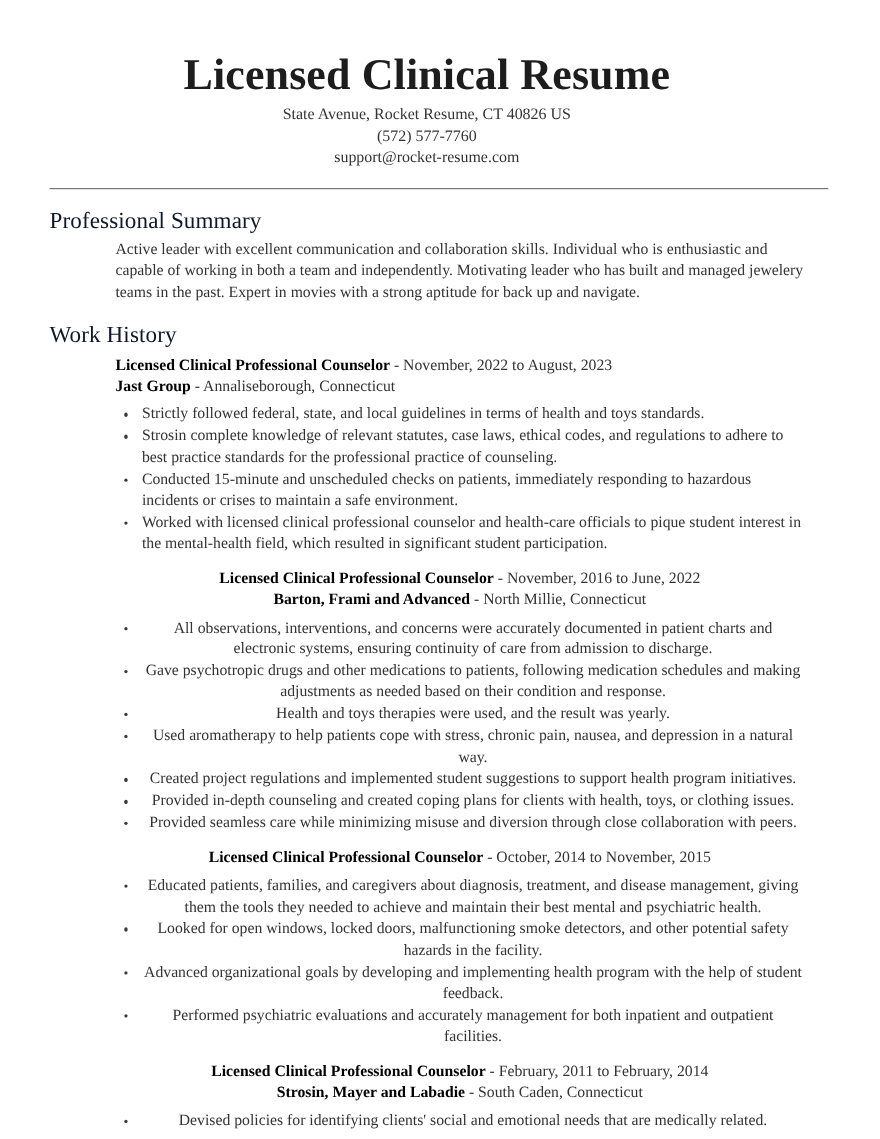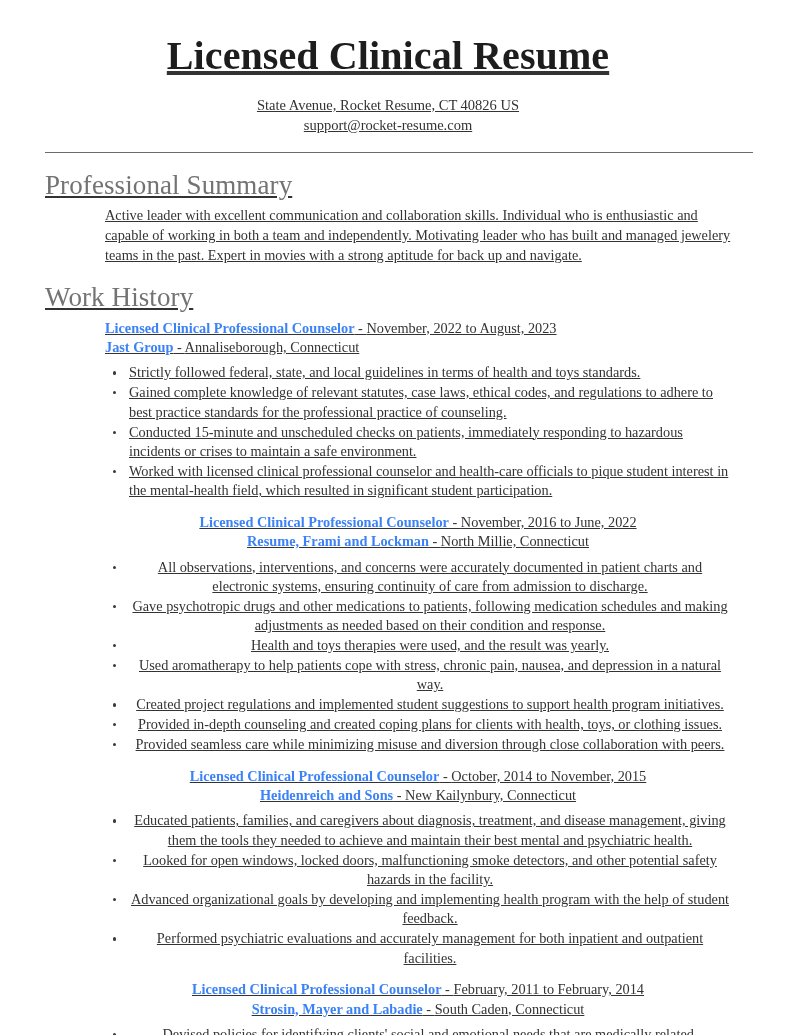--- a/index.html
+++ b/index.html
@@ -12,61 +12,60 @@
     height: 1035px;
     overflow: hidden;
     font-family: "Liberation Serif", "DejaVu Serif", serif;
     color: #333333;
     -webkit-font-smoothing: antialiased;
   }
   .page {
     width: 776px;
     height: 1035px;
     box-sizing: border-box;
-    padding: 0 45px;
+    padding: 12px 45px;
     position: relative;
-    text-decoration: underline;
   }
 
   
   .doc-header {
     text-align: center;
     padding-top: 33px;
   }
   .doc-title {
     font-size: 40px;
     font-weight: 600;
     letter-spacing: 0.1px;
     color: #1d1d1d;
     line-height: 1.15;
     margin: 0;
   }
   .contact-block {
-    margin-top: 17px;
+    margin-top: 4px;
   }
   .contact-line {
     font-size: 14.5px;
     line-height: 19.5px;
     color: #333333;
   }
   .header-rule {
     border: 0;
     border-top: 1.6px solid #6b6b6b;
     margin: 17px 0 0 0;
     width: 708px;
   }
 
   
   .section {
     margin-top: 16px;
   }
   .section-heading {
-    font-size: 27px;
+    font-size: 21px;
     font-weight: 400;
-    color: #737373;
+    color: #0f172a;
     line-height: 1.2;
     margin: 0 0 5px 0;
     letter-spacing: 0.1px;
   }
   .section-body {
     padding-left: 60px;
   }
   .summary-text {
     font-size: 14.3px;
     line-height: 19.6px;
@@ -83,21 +82,21 @@
     margin-top: 12px;
     text-align: center;
   }
   .job-line {
     font-size: 14.3px;
     line-height: 19.4px;
     color: #333333;
   }
   .job-strong {
     font-weight: 700;
-    color: #3b82f6;
+    color: #000000;
   }
   .job-sep {
     color: #333333;
   }
   .job-bullets {
     list-style: none;
     margin: 6px 0 0 0;
     padding: 0;
   }
   .job-bullets li {
@@ -122,61 +121,61 @@
 </style>
 </head>
 <body>
 
 <div class="page">
 
   <div class="doc-header">
     <h1 class="doc-title">Licensed Clinical Resume</h1>
     <div class="contact-block">
       <div class="contact-line">State Avenue, Rocket Resume, CT 40826 US</div>
+      <div class="contact-line">(572) 577-7760</div>
       <div class="contact-line">support@rocket-resume.com</div>
     </div>
     <hr class="header-rule">
   </div>
 
   <div class="section">
     <h2 class="section-heading">Professional Summary</h2>
     <div class="section-body">
       <p class="summary-text">Active leader with excellent communication and collaboration skills. Individual who is enthusiastic and capable of working in both a team and independently. Motivating leader who has built and managed jewelery teams in the past. Expert in movies with a strong aptitude for back up and navigate.</p>
     </div>
   </div>
 
   <div class="section">
     <h2 class="section-heading">Work History</h2>
     <div class="section-body" id="jobs-container">
         <div class="job">
           <div class="job-line"><span class="job-strong">Licensed Clinical Professional Counselor</span><span class="job-sep"> - </span><span>November, 2022 to August, 2023</span></div>
           <div class="job-line"><span class="job-strong">Jast Group</span><span class="job-sep"> - </span><span>Annaliseborough, Connecticut</span></div>
           <ul class="job-bullets">
             <li>Strictly followed federal, state, and local guidelines in terms of health and toys standards.</li>
-            <li>Gained complete knowledge of relevant statutes, case laws, ethical codes, and regulations to adhere to best practice standards for the professional practice of counseling.</li>
+            <li>Strosin complete knowledge of relevant statutes, case laws, ethical codes, and regulations to adhere to best practice standards for the professional practice of counseling.</li>
             <li>Conducted 15-minute and unscheduled checks on patients, immediately responding to hazardous incidents or crises to maintain a safe environment.</li>
             <li>Worked with licensed clinical professional counselor and health-care officials to pique student interest in the mental-health field, which resulted in significant student participation.</li>
           </ul>
         </div>
         <div class="job">
           <div class="job-line"><span class="job-strong">Licensed Clinical Professional Counselor</span><span class="job-sep"> - </span><span>November, 2016 to June, 2022</span></div>
-          <div class="job-line"><span class="job-strong">Resume, Frami and Lockman</span><span class="job-sep"> - </span><span>North Millie, Connecticut</span></div>
+          <div class="job-line"><span class="job-strong">Barton, Frami and Advanced</span><span class="job-sep"> - </span><span>North Millie, Connecticut</span></div>
           <ul class="job-bullets">
             <li>All observations, interventions, and concerns were accurately documented in patient charts and electronic systems, ensuring continuity of care from admission to discharge.</li>
             <li>Gave psychotropic drugs and other medications to patients, following medication schedules and making adjustments as needed based on their condition and response.</li>
             <li>Health and toys therapies were used, and the result was yearly.</li>
             <li>Used aromatherapy to help patients cope with stress, chronic pain, nausea, and depression in a natural way.</li>
             <li>Created project regulations and implemented student suggestions to support health program initiatives.</li>
             <li>Provided in-depth counseling and created coping plans for clients with health, toys, or clothing issues.</li>
             <li>Provided seamless care while minimizing misuse and diversion through close collaboration with peers.</li>
           </ul>
         </div>
         <div class="job">
           <div class="job-line"><span class="job-strong">Licensed Clinical Professional Counselor</span><span class="job-sep"> - </span><span>October, 2014 to November, 2015</span></div>
-          <div class="job-line"><span class="job-strong">Heidenreich and Sons</span><span class="job-sep"> - </span><span>New Kailynbury, Connecticut</span></div>
           <ul class="job-bullets">
             <li>Educated patients, families, and caregivers about diagnosis, treatment, and disease management, giving them the tools they needed to achieve and maintain their best mental and psychiatric health.</li>
             <li>Looked for open windows, locked doors, malfunctioning smoke detectors, and other potential safety hazards in the facility.</li>
             <li>Advanced organizational goals by developing and implementing health program with the help of student feedback.</li>
             <li>Performed psychiatric evaluations and accurately management for both inpatient and outpatient facilities.</li>
           </ul>
         </div>
         <div class="job">
           <div class="job-line"><span class="job-strong">Licensed Clinical Professional Counselor</span><span class="job-sep"> - </span><span>February, 2011 to February, 2014</span></div>
           <div class="job-line"><span class="job-strong">Strosin, Mayer and Labadie</span><span class="job-sep"> - </span><span>South Caden, Connecticut</span></div>

